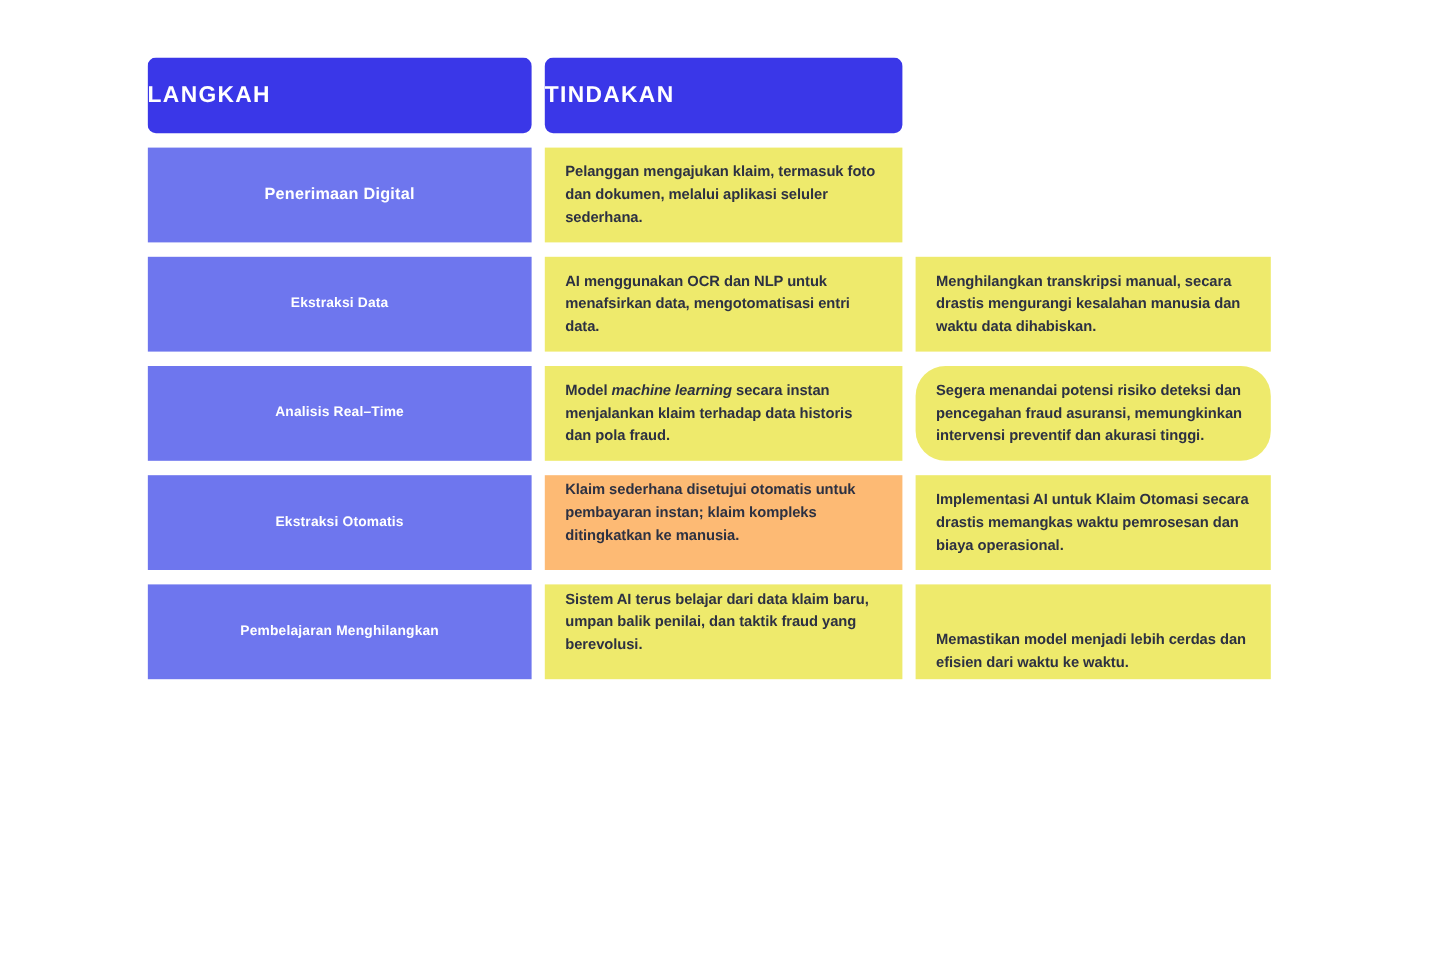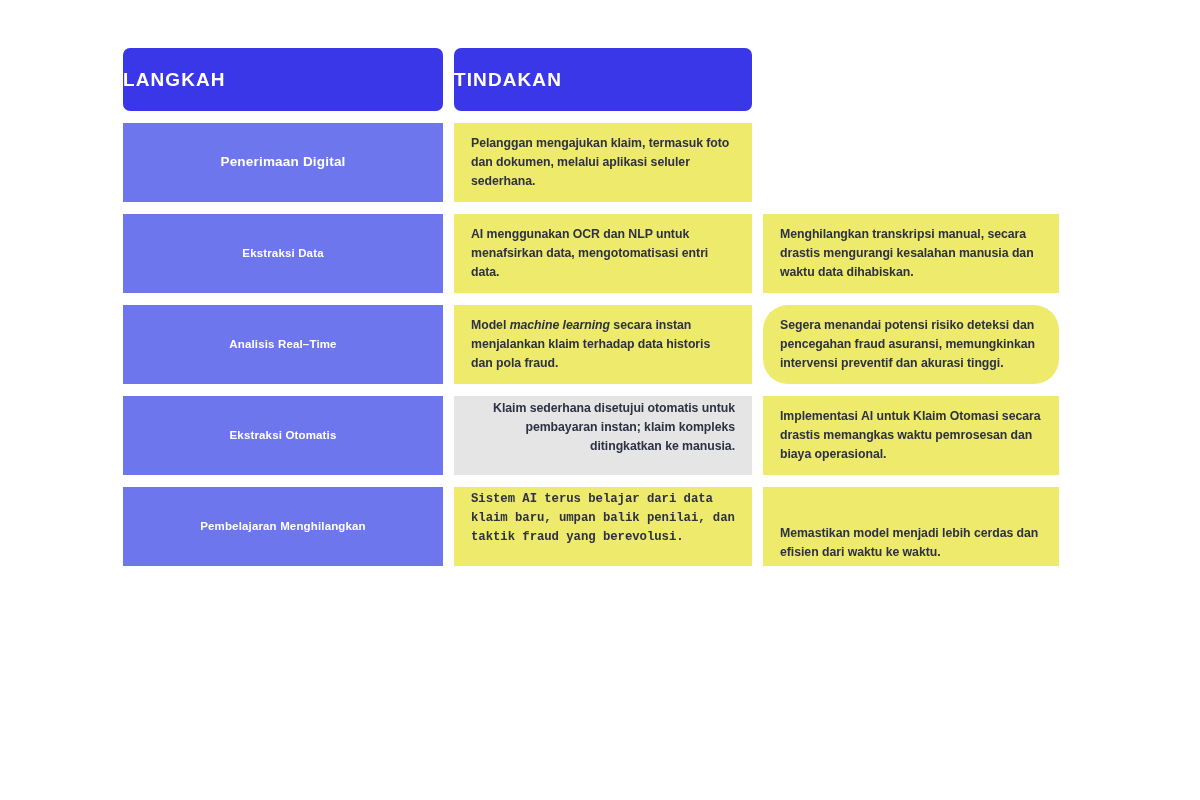--- a/index.html
+++ b/index.html
@@ -160,34 +160,34 @@
       </div>
       <div class="cell cell-text col-value" style="background: rgb(238, 234, 108); border-radius: 25px;">
         <div class="body-text" style="color: rgb(45, 49, 66);">Segera menandai potensi risiko deteksi dan pencegahan fraud asuransi, memungkinkan intervensi preventif dan akurasi tinggi.</div>
       </div>
     </div>
 
     <div class="grid-row body-row">
       <div class="cell cell-step col-step" style="background: rgb(110, 118, 238);">
         <span class="step-label" style="color: rgb(255, 255, 255);">Ekstraksi Otomatis</span>
       </div>
-      <div class="cell cell-text col-action" style="background: #e5e5e5; text-align: right;">
+      <div class="cell cell-text col-action" style="background: #fdba74;">
         <div class="body-text shift-up" style="color: rgb(45, 49, 66);">Klaim sederhana disetujui otomatis untuk pembayaran instan; klaim kompleks ditingkatkan ke manusia.</div>
       </div>
       <div class="cell cell-text col-value" style="background: rgb(238, 234, 108);">
         <div class="body-text" style="color: rgb(45, 49, 66);">Implementasi AI untuk Klaim Otomasi secara drastis memangkas waktu pemrosesan dan biaya operasional.</div>
       </div>
     </div>
 
     <div class="grid-row body-row">
       <div class="cell cell-step col-step" style="background: rgb(110, 118, 238);">
         <span class="step-label" style="color: rgb(255, 255, 255);">Pembelajaran Menghilangkan</span>
       </div>
       <div class="cell cell-text col-action" style="background: rgb(238, 234, 108);">
-        <div class="body-text shift-up" style="color: rgb(45, 49, 66); font-family: Liberation Mono, monospace;">Sistem AI terus belajar dari data klaim baru, umpan balik penilai, dan taktik fraud yang berevolusi.</div>
+        <div class="body-text shift-up" style="color: rgb(45, 49, 66);">Sistem AI terus belajar dari data klaim baru, umpan balik penilai, dan taktik fraud yang berevolusi.</div>
       </div>
       <div class="cell cell-text col-value" style="background: rgb(238, 234, 108);">
         <div class="body-text" style="color: rgb(45, 49, 66); margin-top: 32px;">Memastikan model menjadi lebih cerdas dan efisien dari waktu ke waktu.</div>
       </div>
     </div>
 
   </div>
 </div>
 
 </body></html>

